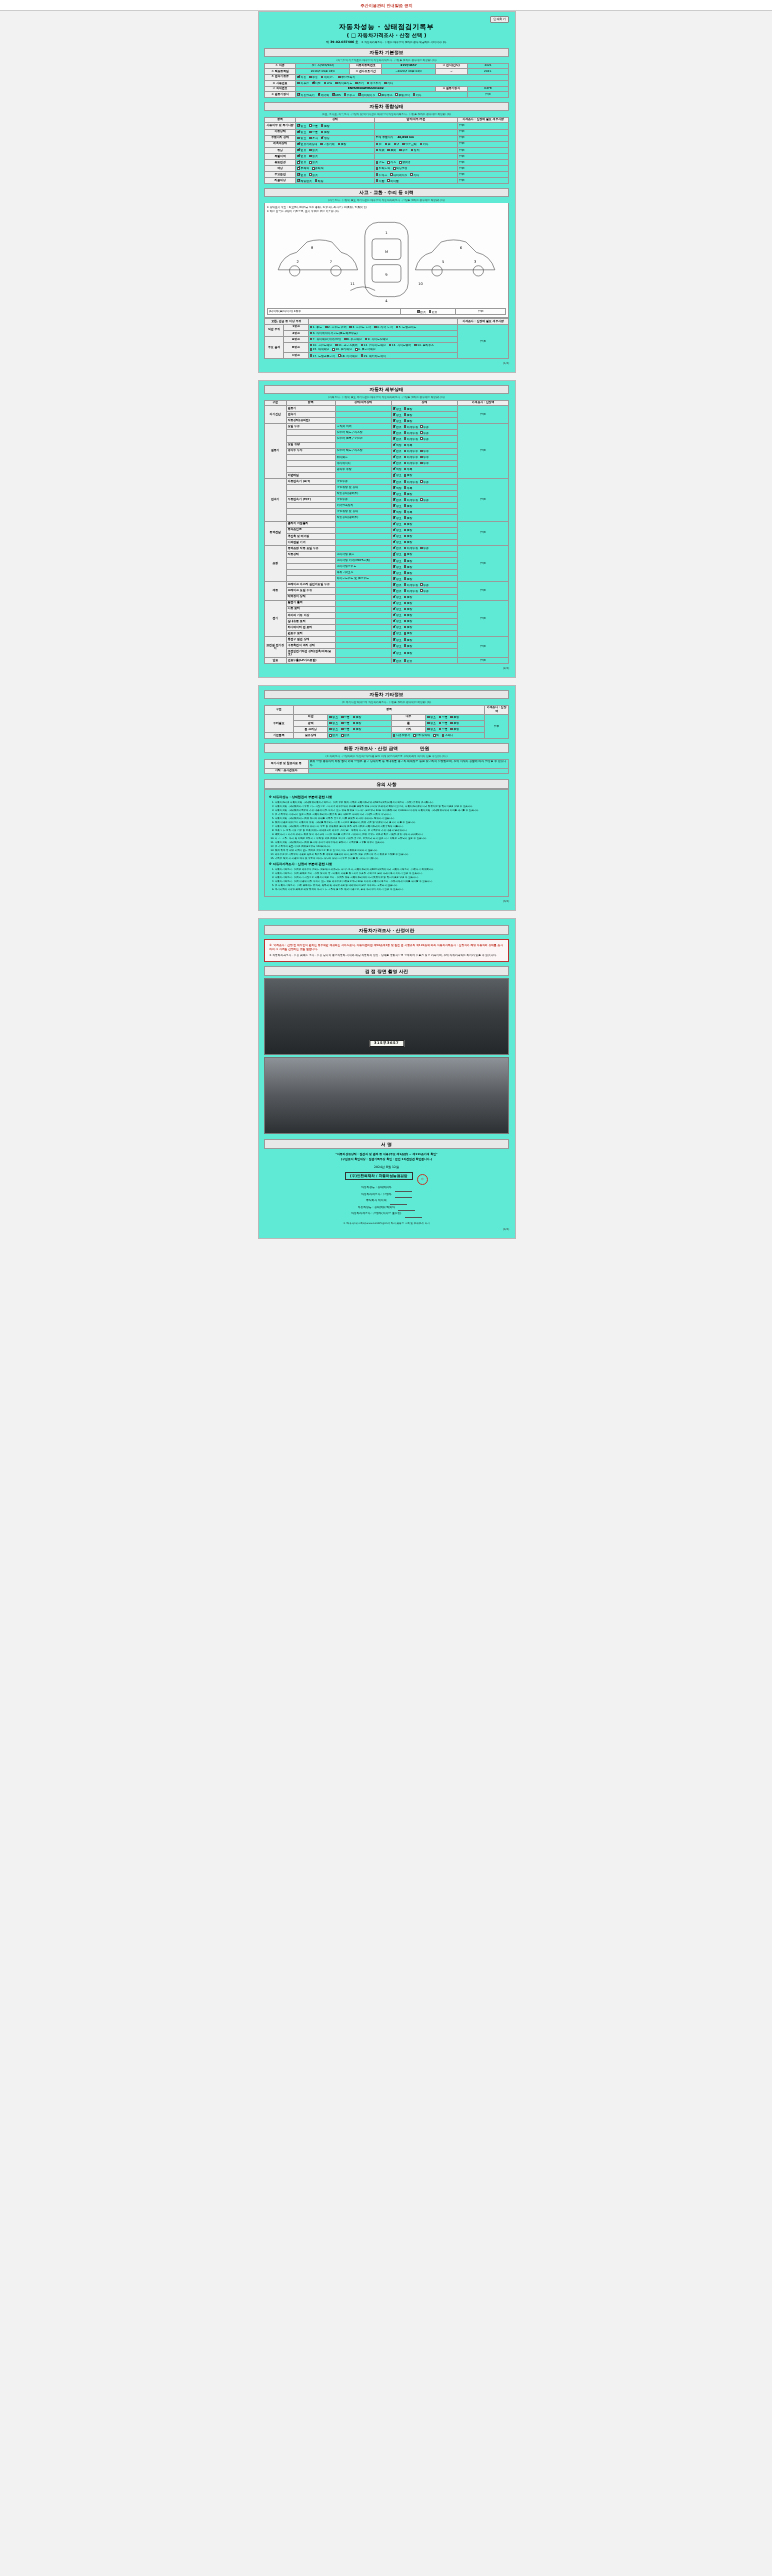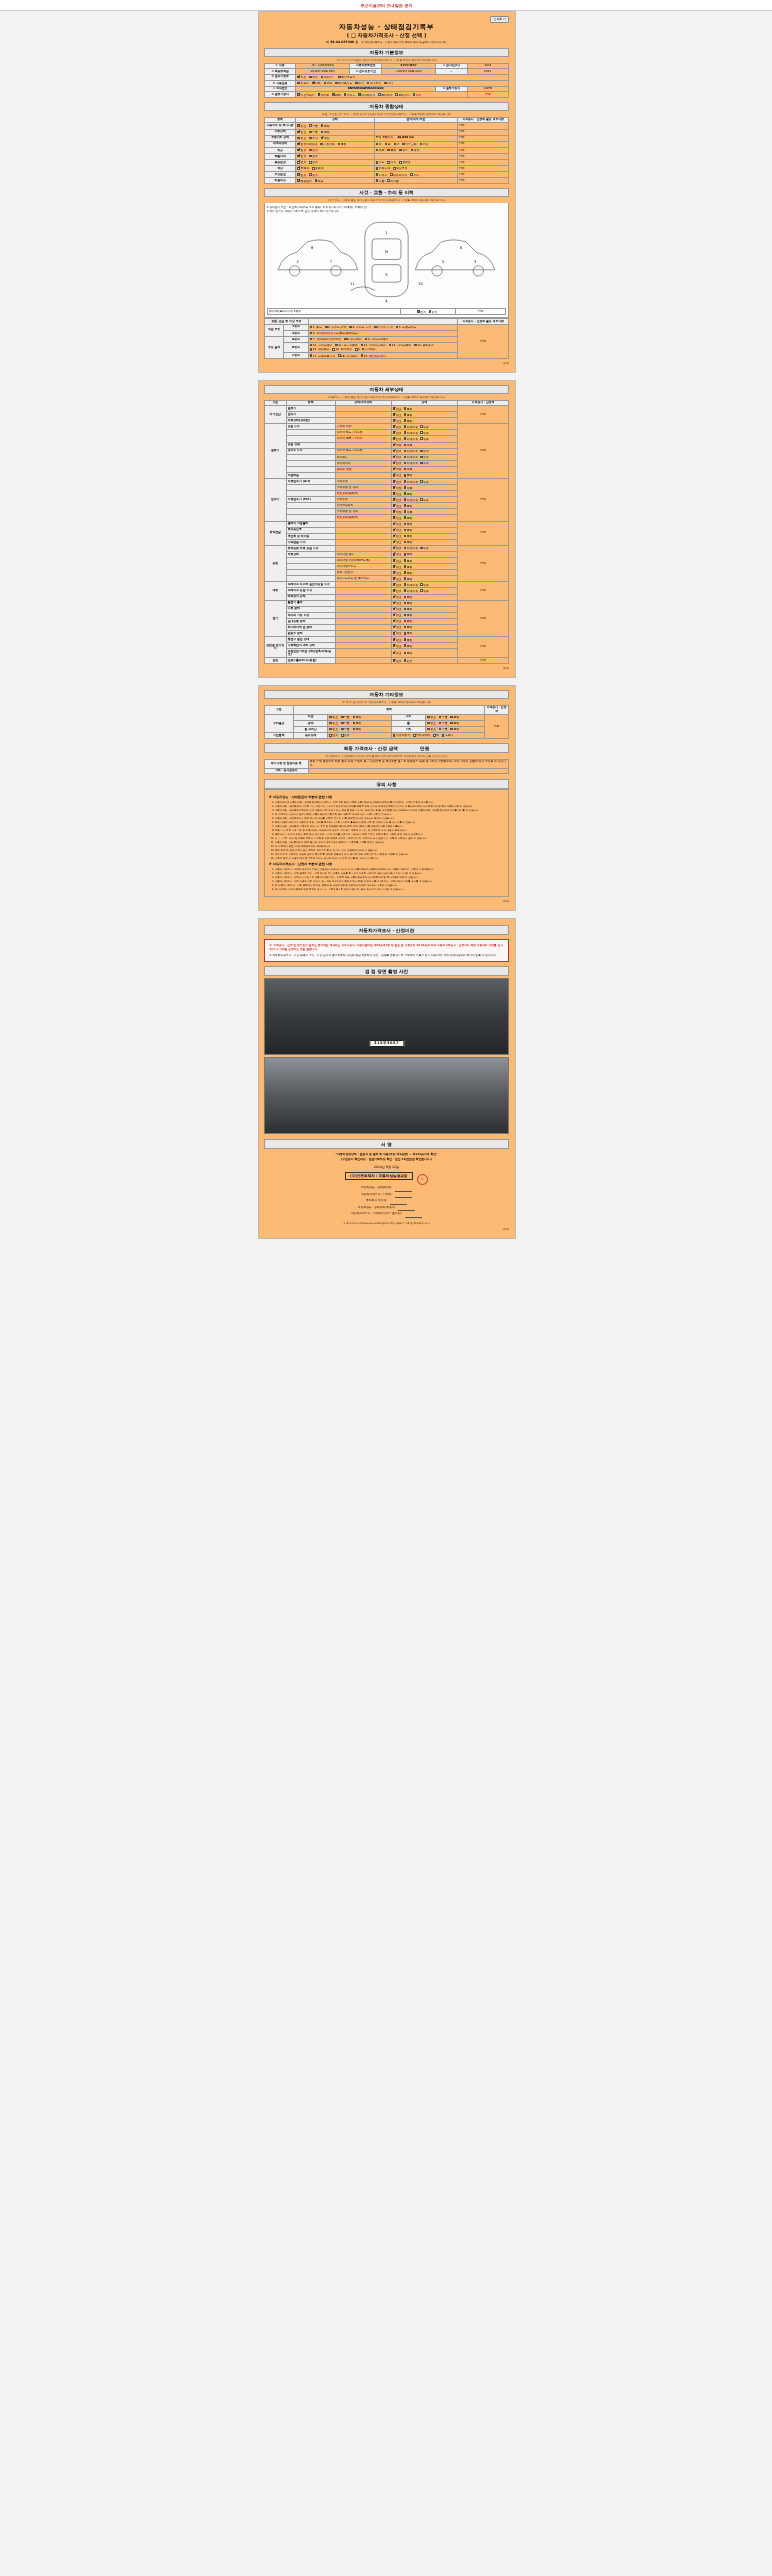--- a/index.html
+++ b/index.html
@@ -25,21 +25,21 @@
     position: relative;
   }
   .topbar .tb-title {
     color: #c0392b;
     font-size: 4.1px;
     font-weight: bold;
   }
   .sheet {
     width: 258px;
     margin: 0 auto 7.2px auto;
-    background: #fdba74;
+    background: #5eead4;
     border: 0.5px solid #b9b9b9;
     padding: 4.1px 5.2px 7.2px 5.2px;
     position: relative;
   }
   .print-btn {
     position: absolute;
     right: 5.2px;
     top: 3.6px;
     border: 0.5px solid #888;
     background: #eee;

